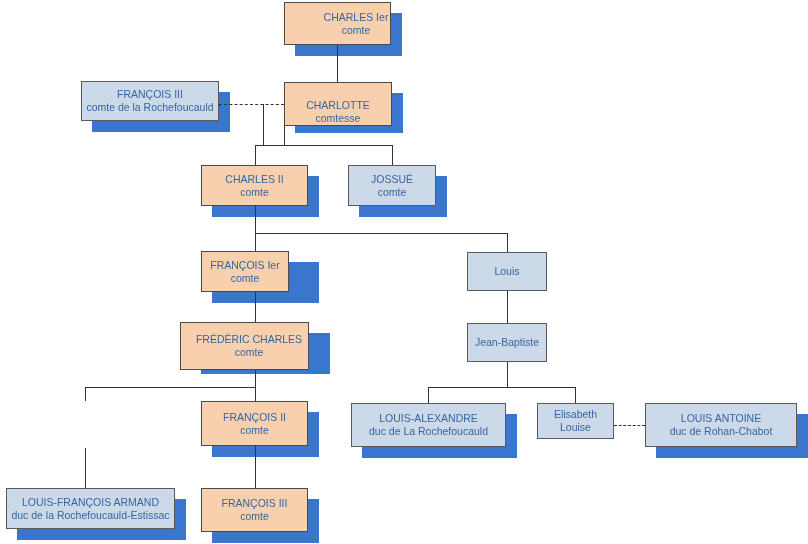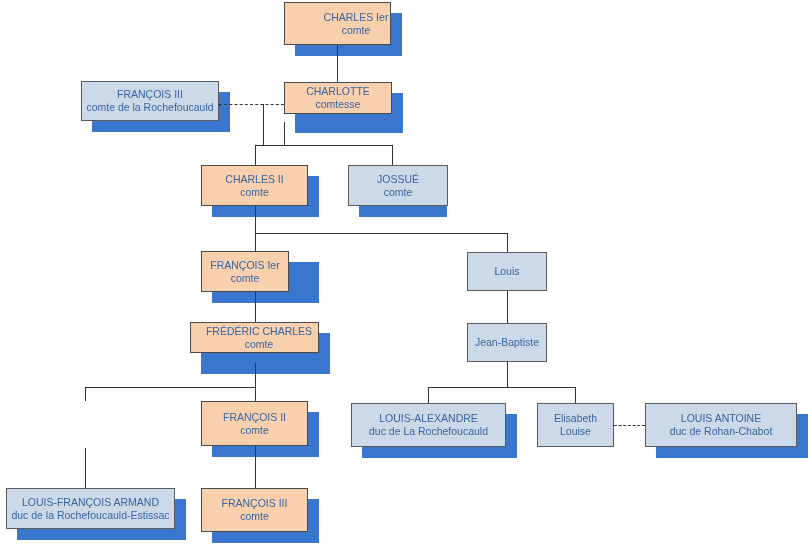--- a/index.html
+++ b/index.html
@@ -105,55 +105,55 @@
     <div class="shadow" style="left: 17px; top: 499px; width: 169px; height: 41px;"></div>
     <div class="shadow" style="left: 212px; top: 499px; width: 107px; height: 44px;"></div>
     <div class="node peach" style="left: 284px; top: 2px; width: 107px; height: 43px; padding-left: 40px;">
       <span class="l1">CHARLES Ier</span>
       <span class="l2">comte</span>
     </div>
     <div class="node blue" style="left: 81px; top: 81px; width: 138px; height: 40px;">
       <span class="l1">FRANÇOIS III</span>
       <span class="l2">comte de la Rochefoucauld</span>
     </div>
-    <div class="node peach" style="left: 284px; top: 82px; width: 108px; height: 32px;">
+    <div class="node peach" style="left: 284px; top: 82px; width: 108px; height: 44px; justify-content: flex-end;">
       <span class="l1">CHARLOTTE</span>
       <span class="l2">comtesse</span>
     </div>
     <div class="node peach" style="left: 201px; top: 165px; width: 107px; height: 41px;">
       <span class="l1">CHARLES II</span>
       <span class="l2">comte</span>
     </div>
-    <div class="node blue" style="left: 348px; top: 165px; width: 100px; height: 41px;">
+    <div class="node blue" style="left: 348px; top: 165px; width: 88px; height: 41px;">
       <span class="l1">JOSSUÉ</span>
       <span class="l2">comte</span>
     </div>
     <div class="node peach" style="left: 201px; top: 251px; width: 88px; height: 41px;">
       <span class="l1">FRANÇOIS Ier</span>
       <span class="l2">comte</span>
     </div>
     <div class="node blue" style="left: 467px; top: 252px; width: 80px; height: 39px;">
       <span class="l1">Louis</span>
     </div>
-    <div class="node peach" style="left: 190px; top: 322px; width: 129px; height: 31px; padding-left: 12px;">
+    <div class="node peach" style="left: 180px; top: 322px; width: 129px; height: 48px; padding-left: 12px;">
       <span class="l1">FRÉDÉRIC CHARLES</span>
       <span class="l2">comte</span>
     </div>
     <div class="node blue" style="left: 467px; top: 323px; width: 80px; height: 39px;">
       <span class="l1">Jean-Baptiste</span>
     </div>
     <div class="node peach" style="left: 201px; top: 401px; width: 107px; height: 45px;">
       <span class="l1">FRANÇOIS II</span>
       <span class="l2">comte</span>
     </div>
     <div class="node blue" style="left: 351px; top: 403px; width: 155px; height: 44px;">
       <span class="l1">LOUIS-ALEXANDRE</span>
       <span class="l2">duc de La Rochefoucauld</span>
     </div>
-    <div class="node blue" style="left: 537px; top: 403px; width: 77px; height: 44px; justify-content: center;">
+    <div class="node blue" style="left: 537px; top: 403px; width: 77px; height: 36px; justify-content: center;">
       <span class="l1">Elisabeth</span>
       <span class="l2">Louise</span>
     </div>
     <div class="node blue" style="left: 645px; top: 403px; width: 152px; height: 44px;">
       <span class="l1">LOUIS ANTOINE</span>
       <span class="l2">duc de Rohan-Chabot</span>
     </div>
     <div class="node blue" style="left: 6px; top: 488px; width: 169px; height: 41px;">
       <span class="l1">LOUIS-FRANÇOIS ARMAND</span>
       <span class="l2">duc de la Rochefoucauld-Estissac</span>

